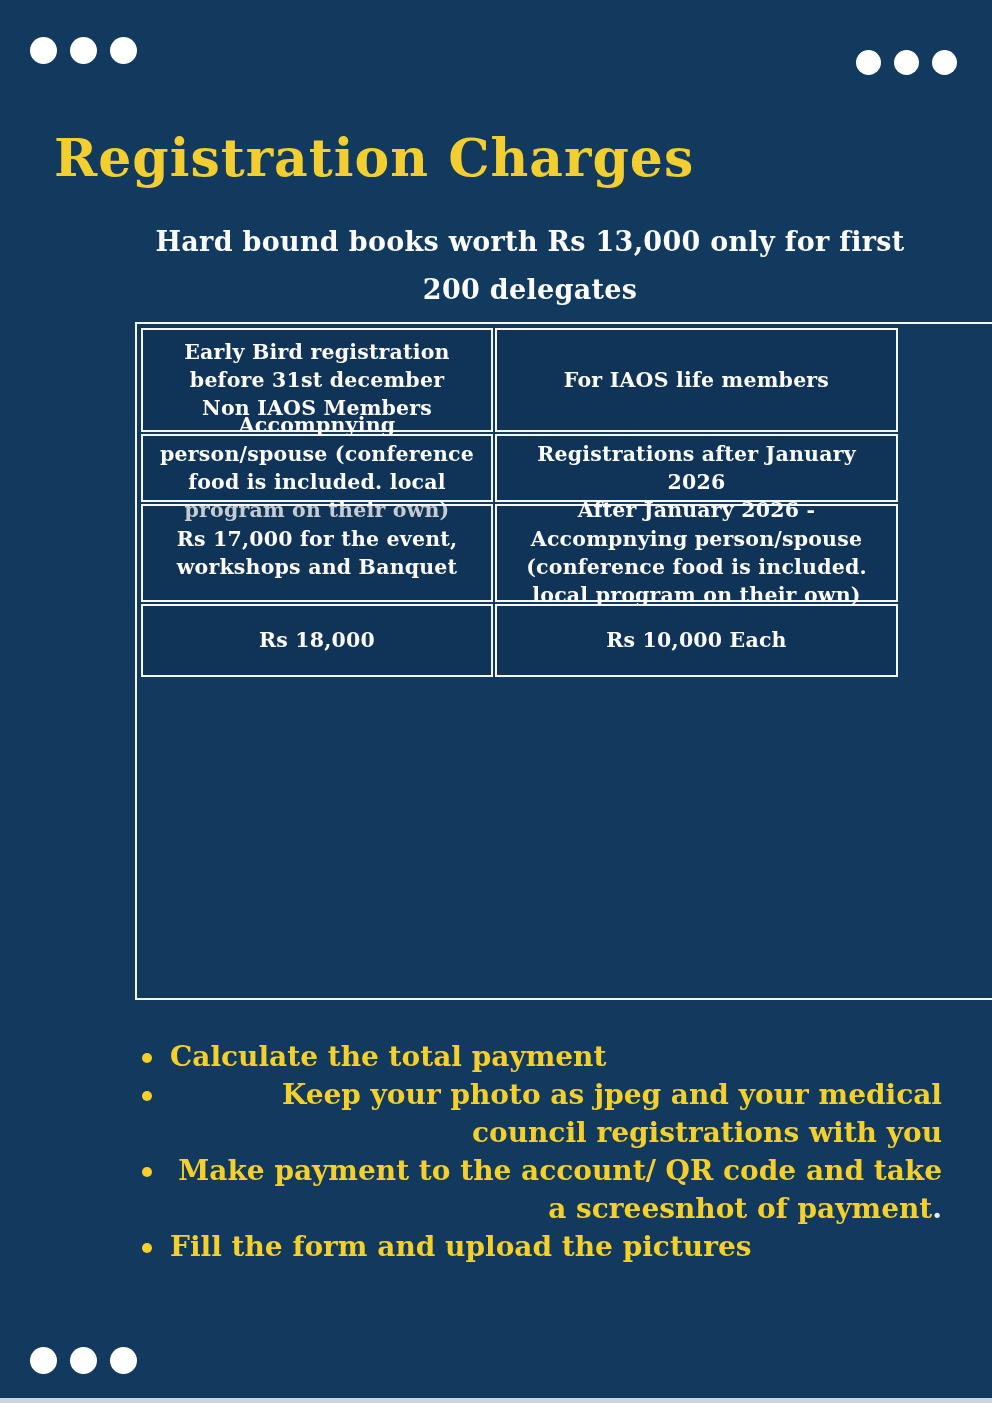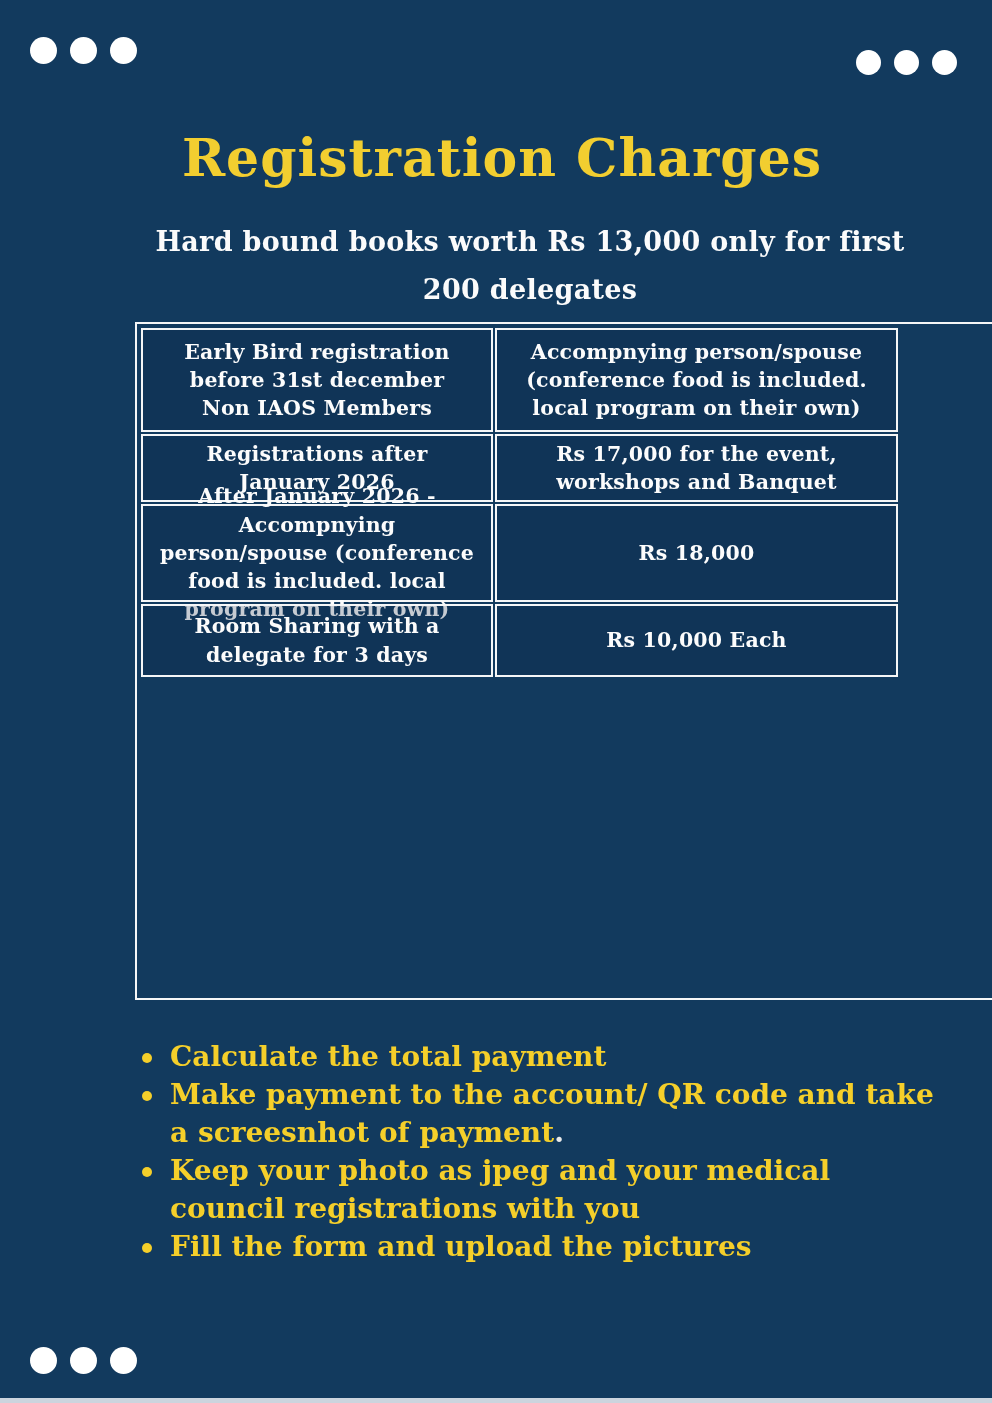--- a/index.html
+++ b/index.html
@@ -26,24 +26,23 @@
   .poster{background-blend-mode:normal;}
 
   .dots{position:absolute;display:flex;gap:13px;}
   .dot{width:27px;height:27px;border-radius:50%;background:#ffffff;}
   .dots.tl{left:30px;top:37px;}
   .dots.tr{left:856px;top:50px;}
   .dots.tr .dot{width:25px;height:25px;}
   .dots.bl{left:30px;top:1347px;}
 
   .title{
-    position:absolute;left:62px;top:92px;width:880px;
+    position:absolute;left:54px;top:92px;width:880px;
     font-size:52px;font-weight:bold;color:#F2CE30;
     letter-spacing:1px;
-    text-align:center;
   }
 
   .subtitle{
     position:absolute;left:150px;top:218px;width:760px;
     text-align:center;color:#fbfbfb;font-weight:bold;
     font-size:27px;line-height:48px;letter-spacing:0.3px;
   }
 
   .charges{
     position:absolute;left:135px;top:322px;width:899px;height:678px;
@@ -59,21 +58,21 @@
     display:flex;align-items:center;justify-content:center;
     text-align:center;padding:6px 16px;
     color:#fcfcfc;font-weight:bold;font-size:20.5px;line-height:1.38;
     letter-spacing:0.2px;
   }
   .cell.item{white-space:pre-line;}
 
   .instructions{
     position:absolute;left:142px;top:1038px;width:800px;
     list-style:none;margin:0;padding:0;
-    color:#F5CF2A;font-weight:bold;font-size:28px;line-height:38px;
+    color:#F5CF2A;font-weight:bold;font-size:28px;line-height:38px;text-align:right;
   }
   .instructions li{display:flex;align-items:flex-start;margin:0;}
   .bullet-mark{
     flex:0 0 10px;width:10px;height:10px;border-radius:50%;
     background:#F5CF2A;margin:15px 18px 0 0;
   }
   .tail{color:#e9e9e9;}
 
   .bottom-strip{
     position:absolute;left:0;bottom:0;width:992px;height:5px;
@@ -102,41 +101,41 @@
   </div>
 
   <h1 class="title">Registration Charges</h1>
 
   <div class="subtitle">Hard bound books worth Rs 13,000 only for first 200 delegates</div>
 
   <div class="charges">
     <div class="cell item">Early Bird registration
 before 31st december
 Non IAOS Members</div>
+    <div class="cell item">For IAOS life members</div>
     <div class="cell item">Accompnying person/spouse (conference food is included. local program on their own)</div>
     <div class="cell item">Registrations after January 2026</div>
     <div class="cell price">Rs 17,000 for the event, workshops and Banquet</div>
     <div class="cell item">After January 2026 - Accompnying person/spouse (conference food is included. local program on their own)</div>
     <div class="cell price">Rs 18,000</div>
-    <div class="cell item">Room Sharing with a delegate for 3 days</div>
     <div class="cell price">Rs 10,000 Each</div>
   </div>
 
   <ul class="instructions">
     <li>
       <span class="bullet-mark"></span>
       <span><span>Calculate the total payment</span><span class="tail"></span></span>
     </li>
     <li>
       <span class="bullet-mark"></span>
-      <span><span>Make payment to the account/ QR code and take a screesnhot of payment</span><span class="tail">.</span></span>
+      <span><span>Keep your photo as jpeg and your medical council registrations with you</span><span class="tail"></span></span>
     </li>
     <li>
       <span class="bullet-mark"></span>
-      <span><span>Keep your photo as jpeg and your medical council registrations with you</span><span class="tail"></span></span>
+      <span><span>Make payment to the account/ QR code and take a screesnhot of payment</span><span class="tail">.</span></span>
     </li>
     <li>
       <span class="bullet-mark"></span>
       <span><span>Fill the form and upload the pictures</span><span class="tail"></span></span>
     </li>
   </ul>
 
   <div class="bottom-strip"></div>
 </div>
 

